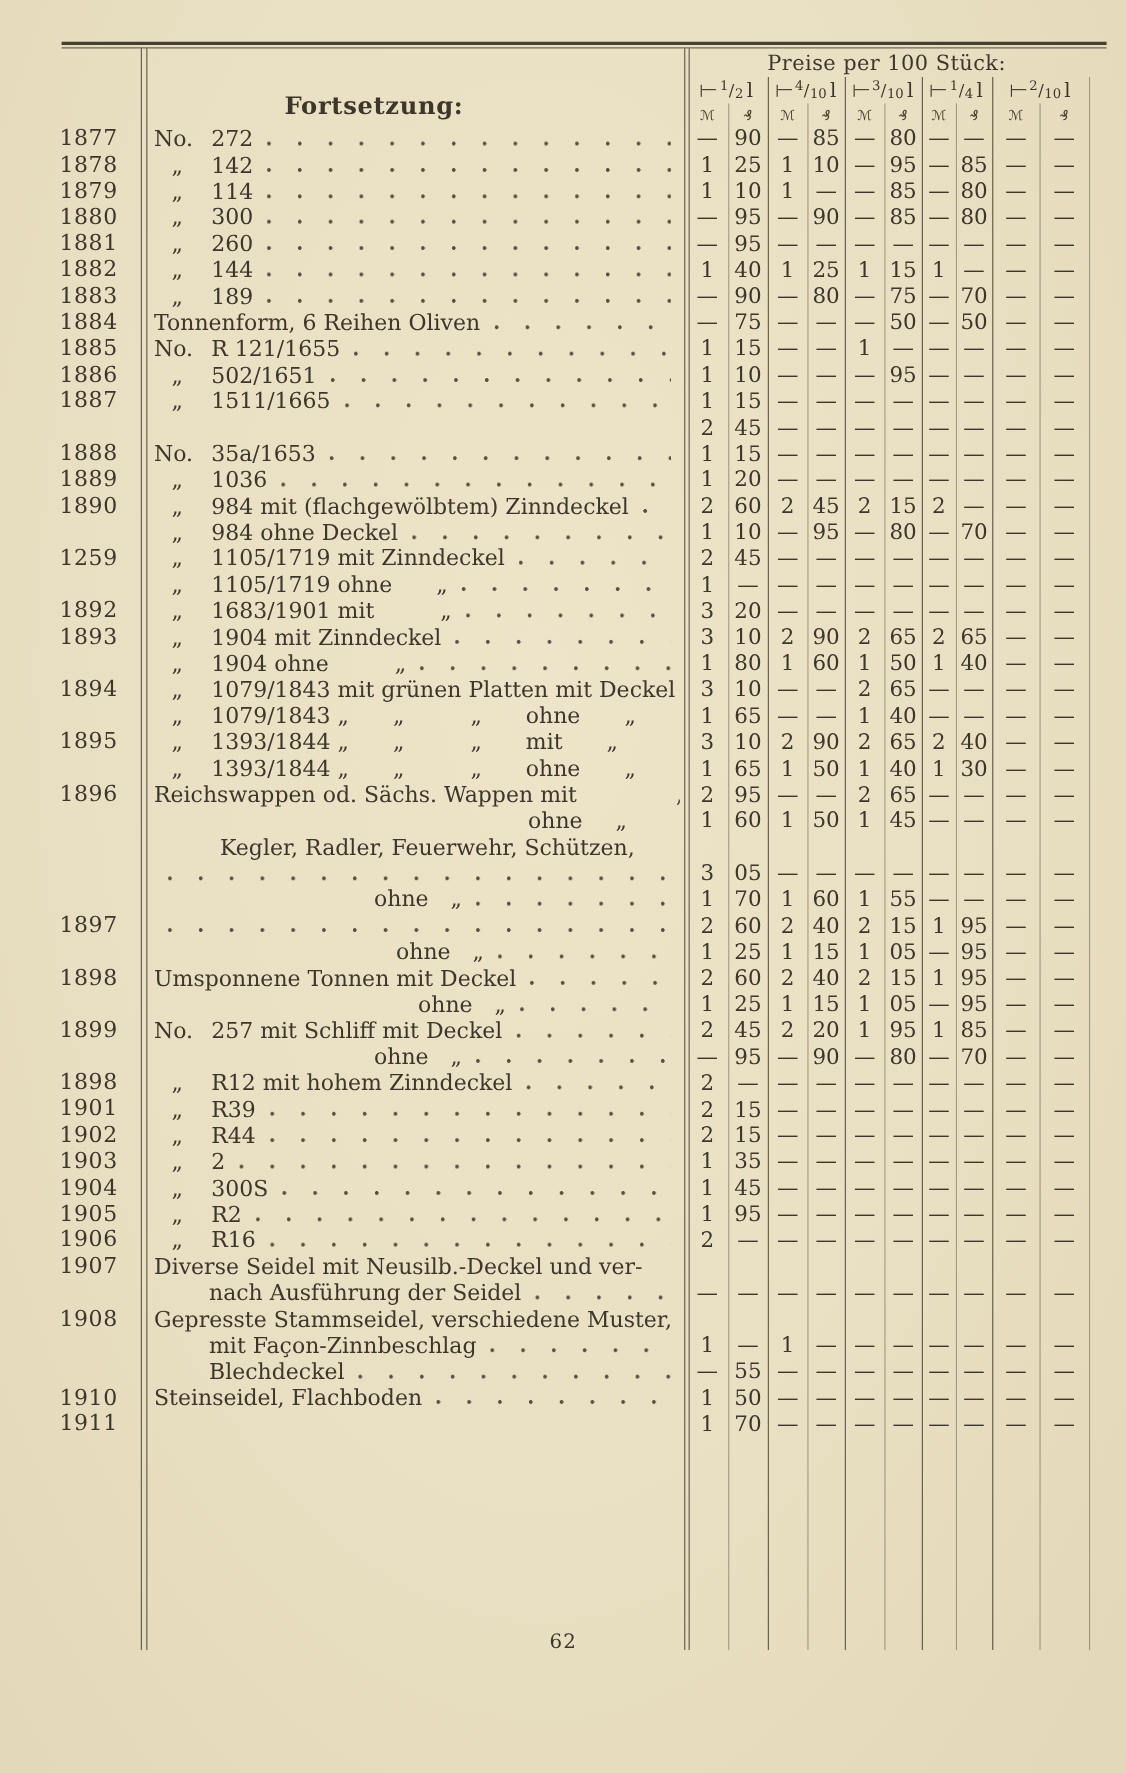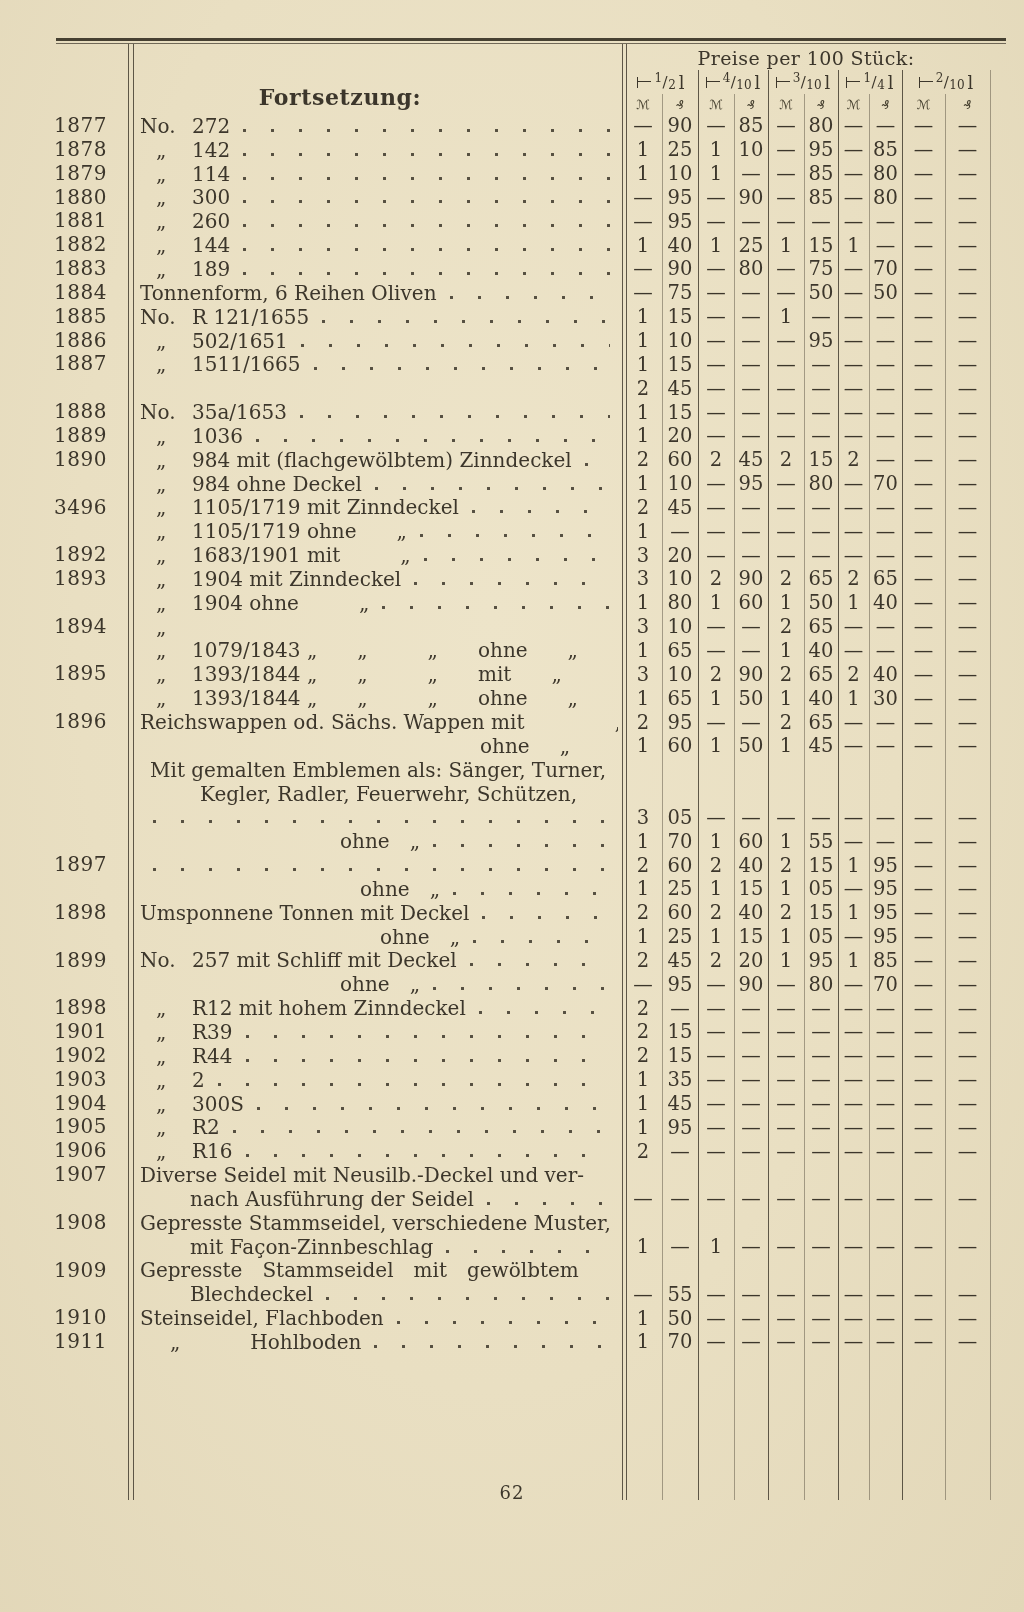--- a/index.html
+++ b/index.html
@@ -365,21 +365,21 @@
         <span class="pc" style="left: 648px; width: 36px;">—</span>
         <span class="pc" style="left: 684px; width: 34px;">95</span>
         <span class="pc" style="left: 718px; width: 36px;">—</span>
         <span class="pc" style="left: 754px; width: 34px;">80</span>
         <span class="pc" style="left: 788px; width: 31px;">—</span>
         <span class="pc" style="left: 819px; width: 33px;">70</span>
         <span class="pc" style="left: 852px; width: 43px;">—</span>
         <span class="pc" style="left: 895px; width: 45px;">—</span>
       </div>
       <div class="row">
-        <span class="c-num">3496</span>
+        <span class="c-num">1259</span>
         <div class="c-desc"><span class="prefix ditto">„</span><span class="dtext">1105/1719 mit Zinndeckel</span><span class="leader"></span></div>
         <span class="pc" style="left: 574px; width: 38px;">2</span>
         <span class="pc" style="left: 612px; width: 36px;">45</span>
         <span class="pc" style="left: 648px; width: 36px;">—</span>
         <span class="pc" style="left: 684px; width: 34px;">—</span>
         <span class="pc" style="left: 718px; width: 36px;">—</span>
         <span class="pc" style="left: 754px; width: 34px;">—</span>
         <span class="pc" style="left: 788px; width: 31px;">—</span>
         <span class="pc" style="left: 819px; width: 33px;">—</span>
         <span class="pc" style="left: 852px; width: 43px;">—</span>
@@ -436,21 +436,21 @@
         <span class="pc" style="left: 684px; width: 34px;">60</span>
         <span class="pc" style="left: 718px; width: 36px;">1</span>
         <span class="pc" style="left: 754px; width: 34px;">50</span>
         <span class="pc" style="left: 788px; width: 31px;">1</span>
         <span class="pc" style="left: 819px; width: 33px;">40</span>
         <span class="pc" style="left: 852px; width: 43px;">—</span>
         <span class="pc" style="left: 895px; width: 45px;">—</span>
       </div>
       <div class="row">
         <span class="c-num">1894</span>
-        <div class="c-desc"><span class="prefix ditto">„</span></div>
+        <div class="c-desc"><span class="prefix ditto">„</span><span class="dtext">1079/1843 mit grünen Platten mit Deckel</span></div>
         <span class="pc" style="left: 574px; width: 38px;">3</span>
         <span class="pc" style="left: 612px; width: 36px;">10</span>
         <span class="pc" style="left: 648px; width: 36px;">—</span>
         <span class="pc" style="left: 684px; width: 34px;">—</span>
         <span class="pc" style="left: 718px; width: 36px;">2</span>
         <span class="pc" style="left: 754px; width: 34px;">65</span>
         <span class="pc" style="left: 788px; width: 31px;">—</span>
         <span class="pc" style="left: 819px; width: 33px;">—</span>
         <span class="pc" style="left: 852px; width: 43px;">—</span>
         <span class="pc" style="left: 895px; width: 45px;">—</span>
@@ -520,24 +520,20 @@
         <span class="pc" style="left: 684px; width: 34px;">50</span>
         <span class="pc" style="left: 718px; width: 36px;">1</span>
         <span class="pc" style="left: 754px; width: 34px;">45</span>
         <span class="pc" style="left: 788px; width: 31px;">—</span>
         <span class="pc" style="left: 819px; width: 33px;">—</span>
         <span class="pc" style="left: 852px; width: 43px;">—</span>
         <span class="pc" style="left: 895px; width: 45px;">—</span>
       </div>
       <div class="row">
         <span class="c-num"></span>
-        <div class="c-desc"><span class="dtext"> Mit gemalten Emblemen als: Sänger, Turner,</span></div>
-      </div>
-      <div class="row">
-        <span class="c-num"></span>
         <div class="c-desc"><span class="dtext">   Kegler, Radler, Feuerwehr, Schützen,</span></div>
       </div>
       <div class="row">
         <span class="c-num"></span>
         <div class="c-desc"><span class="leader"></span></div>
         <span class="pc" style="left: 574px; width: 38px;">3</span>
         <span class="pc" style="left: 612px; width: 36px;">05</span>
         <span class="pc" style="left: 648px; width: 36px;">—</span>
         <span class="pc" style="left: 684px; width: 34px;">—</span>
         <span class="pc" style="left: 718px; width: 36px;">—</span>
@@ -773,24 +769,20 @@
         <span class="pc" style="left: 648px; width: 36px;">1</span>
         <span class="pc" style="left: 684px; width: 34px;">—</span>
         <span class="pc" style="left: 718px; width: 36px;">—</span>
         <span class="pc" style="left: 754px; width: 34px;">—</span>
         <span class="pc" style="left: 788px; width: 31px;">—</span>
         <span class="pc" style="left: 819px; width: 33px;">—</span>
         <span class="pc" style="left: 852px; width: 43px;">—</span>
         <span class="pc" style="left: 895px; width: 45px;">—</span>
       </div>
       <div class="row">
-        <span class="c-num">1909</span>
-        <div class="c-desc"><span class="dtext">Gepresste Stammseidel mit gewölbtem</span></div>
-      </div>
-      <div class="row">
         <span class="c-num"></span>
         <div class="c-desc"><span class="dtext">   Blechdeckel</span><span class="leader"></span></div>
         <span class="pc" style="left: 574px; width: 38px;">—</span>
         <span class="pc" style="left: 612px; width: 36px;">55</span>
         <span class="pc" style="left: 648px; width: 36px;">—</span>
         <span class="pc" style="left: 684px; width: 34px;">—</span>
         <span class="pc" style="left: 718px; width: 36px;">—</span>
         <span class="pc" style="left: 754px; width: 34px;">—</span>
         <span class="pc" style="left: 788px; width: 31px;">—</span>
         <span class="pc" style="left: 819px; width: 33px;">—</span>
@@ -806,21 +798,20 @@
         <span class="pc" style="left: 684px; width: 34px;">—</span>
         <span class="pc" style="left: 718px; width: 36px;">—</span>
         <span class="pc" style="left: 754px; width: 34px;">—</span>
         <span class="pc" style="left: 788px; width: 31px;">—</span>
         <span class="pc" style="left: 819px; width: 33px;">—</span>
         <span class="pc" style="left: 852px; width: 43px;">—</span>
         <span class="pc" style="left: 895px; width: 45px;">—</span>
       </div>
       <div class="row">
         <span class="c-num">1911</span>
-        <div class="c-desc"><span class="dtext">  „    Hohlboden</span><span class="leader"></span></div>
         <span class="pc" style="left: 574px; width: 38px;">1</span>
         <span class="pc" style="left: 612px; width: 36px;">70</span>
         <span class="pc" style="left: 648px; width: 36px;">—</span>
         <span class="pc" style="left: 684px; width: 34px;">—</span>
         <span class="pc" style="left: 718px; width: 36px;">—</span>
         <span class="pc" style="left: 754px; width: 34px;">—</span>
         <span class="pc" style="left: 788px; width: 31px;">—</span>
         <span class="pc" style="left: 819px; width: 33px;">—</span>
         <span class="pc" style="left: 852px; width: 43px;">—</span>
         <span class="pc" style="left: 895px; width: 45px;">—</span>

